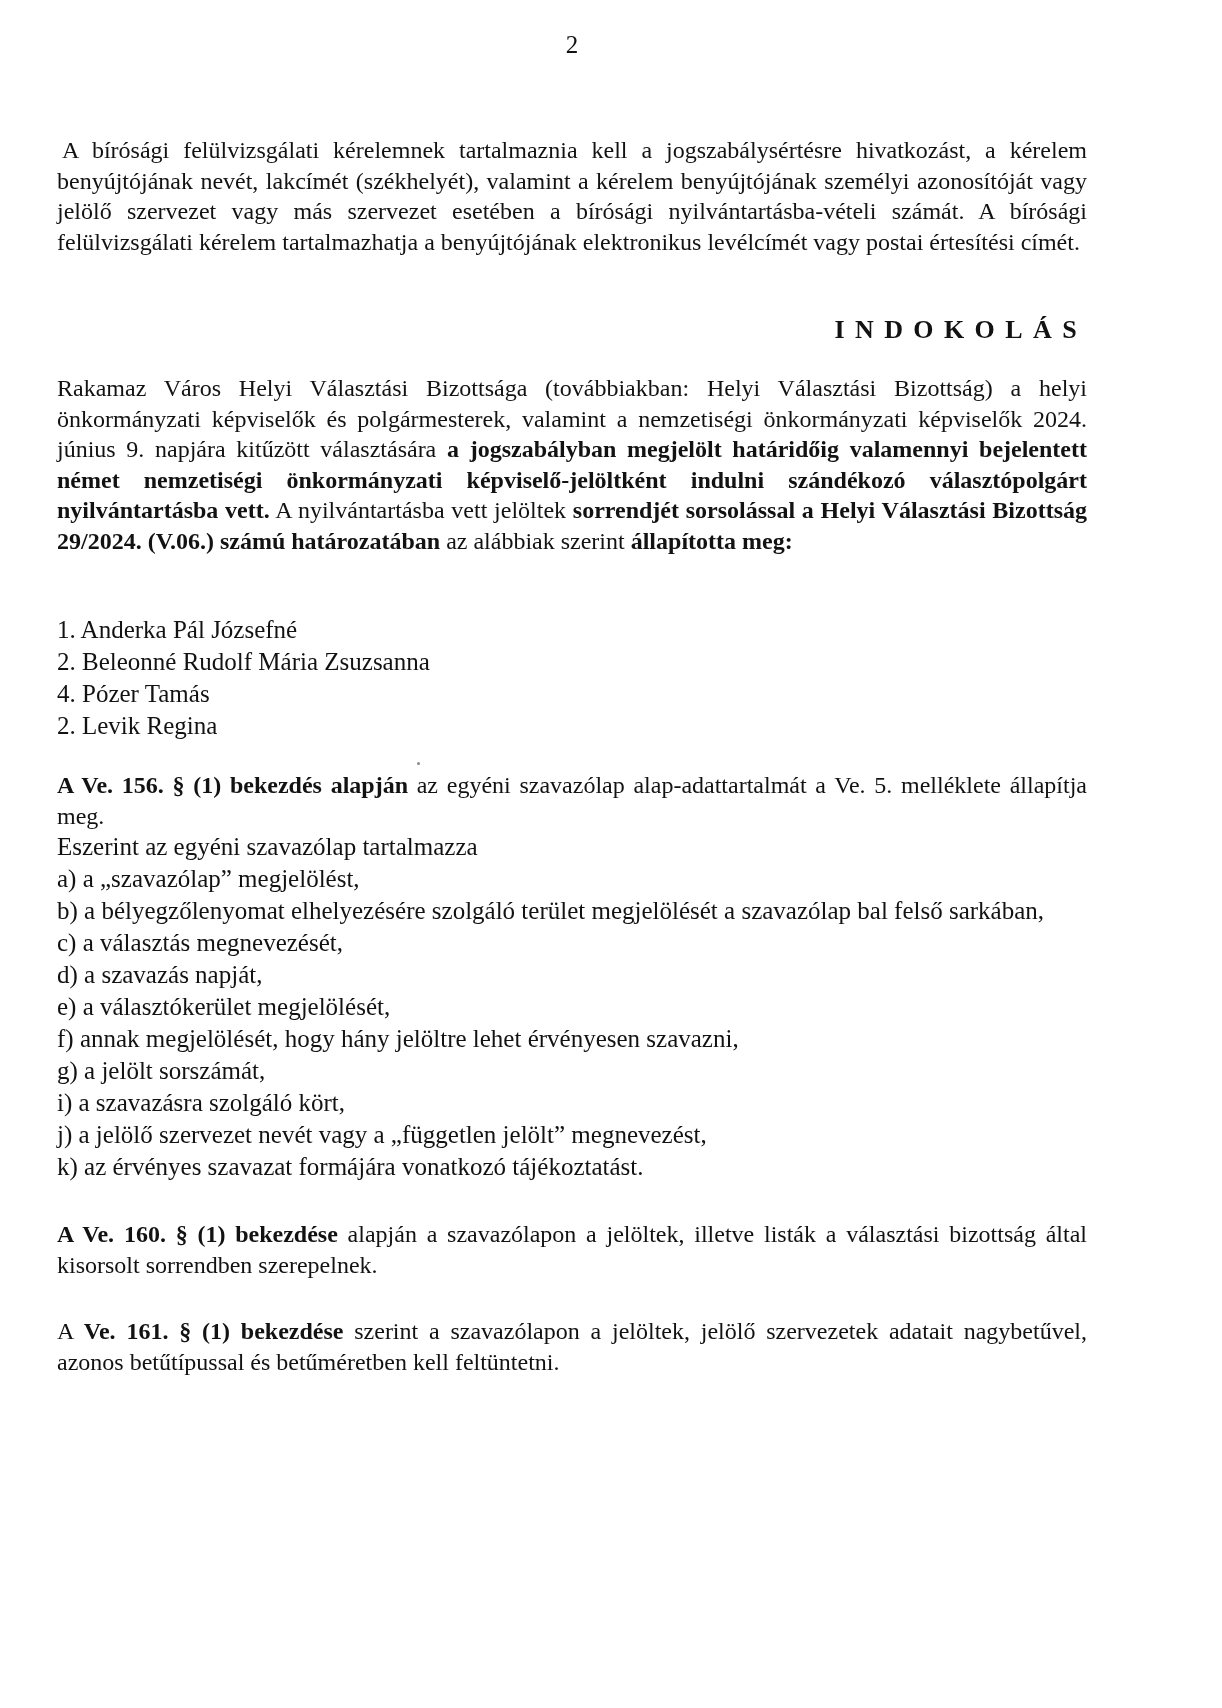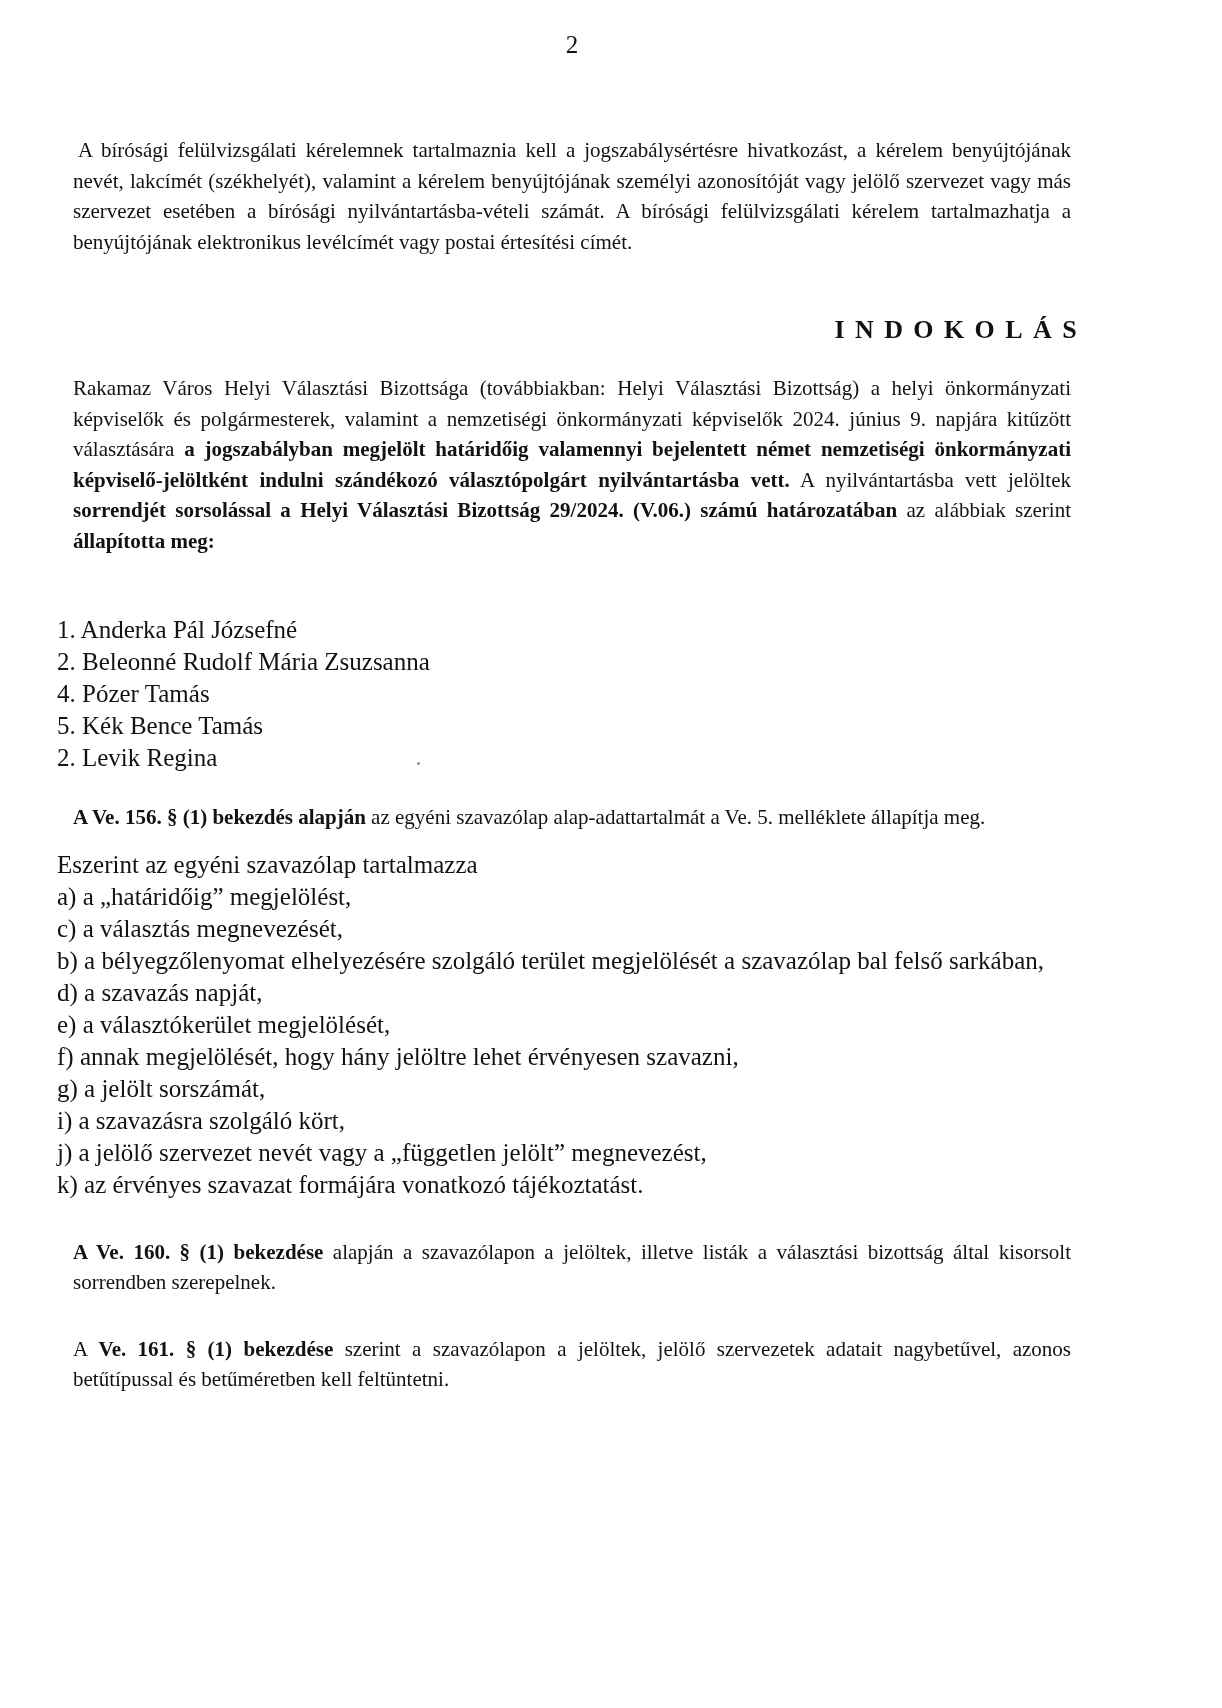--- a/index.html
+++ b/index.html
@@ -21,23 +21,23 @@
     top: 0;
     width: 1030px;
   }
   .page-number {
     margin-top: 30px;
     text-align: center;
     font-size: 25px;
     line-height: 30px;
   }
   .para {
-    font-size: 21px;
+    font-size: 24px;
     line-height: 30.5px;
-    margin: 16px;
+    margin: 0;
     font-family: Liberation Serif, serif;
   }
   .justify { text-align: justify; }
   .intro-paragraph {
     margin-top: 75px;
     text-indent: 5px;
   }
   .section-heading {
     margin: 58px 0 0 0;
     text-align: right;
@@ -82,31 +82,30 @@
   <p class="para justify intro-paragraph">A bírósági felülvizsgálati kérelemnek tartalmaznia kell a jogszabálysértésre hivatkozást, a kérelem benyújtójának nevét, lakcímét (székhelyét), valamint a kérelem benyújtójának személyi azonosítóját vagy jelölő szervezet vagy más szervezet esetében a bírósági nyilvántartásba-vételi számát. A bírósági felülvizsgálati kérelem tartalmazhatja a benyújtójának elektronikus levélcímét vagy postai értesítési címét.</p>
 
   <h1 class="section-heading">INDOKOLÁS</h1>
 
   <p class="para justify justification-paragraph"><span>Rakamaz Város Helyi Választási Bizottsága (továbbiakban: Helyi Választási Bizottság) a helyi önkormányzati képviselők és polgármesterek, valamint a nemzetiségi önkormányzati képviselők 2024. június 9. napjára kitűzött választására </span><b>a jogszabályban megjelölt határidőig valamennyi bejelentett német nemzetiségi önkormányzati képviselő-jelöltként indulni szándékozó választópolgárt nyilvántartásba vett.</b><span> A nyilvántartásba vett jelöltek </span><b>sorrendjét sorsolással a Helyi Választási Bizottság 29/2024. (V.06.) számú határozatában</b><span> az alábbiak szerint </span><b>állapította meg:</b></p>
 
   <div class="candidate-list">
     <div class="candidate">1. Anderka Pál Józsefné</div>
     <div class="candidate">2. Beleonné Rudolf Mária Zsuzsanna</div>
     <div class="candidate">4. Pózer Tamás</div>
-    <div class="candidate">5. Kék Bence Tamás</div>
     <div class="candidate">2. Levik Regina</div>
   </div>
 
 
   <div class="ve156-block">
     <p class="para justify"><b>A Ve. 156. § (1) bekezdés alapján</b><span> az egyéni szavazólap alap-adattartalmát a Ve. 5. melléklete állapítja meg.</span></p>
     <div class="line">Eszerint az egyéni szavazólap tartalmazza</div>
-    <div class="line justify">a) a „határidőig” megjelölést,</div>
+    <div class="line justify">a) a „szavazólap” megjelölést,</div>
+    <div class="line justify">b) a bélyegzőlenyomat elhelyezésére szolgáló terület megjelölését a szavazólap bal felső sarkában,</div>
     <div class="line justify">c) a választás megnevezését,</div>
-    <div class="line justify">b) a bélyegzőlenyomat elhelyezésére szolgáló terület megjelölését a szavazólap bal felső sarkában,</div>
     <div class="line justify">d) a szavazás napját,</div>
     <div class="line justify">e) a választókerület megjelölését,</div>
     <div class="line justify">f) annak megjelölését, hogy hány jelöltre lehet érvényesen szavazni,</div>
     <div class="line justify">g) a jelölt sorszámát,</div>
     <div class="line justify">i) a szavazásra szolgáló kört,</div>
     <div class="line justify">j) a jelölő szervezet nevét vagy a „független jelölt” megnevezést,</div>
     <div class="line justify">k) az érvényes szavazat formájára vonatkozó tájékoztatást.</div>
   </div>
 
   <p class="para justify ve160-paragraph"><b>A Ve. 160. § (1) bekezdése</b><span> alapján a szavazólapon a jelöltek, illetve listák a választási bizottság által kisorsolt sorrendben szerepelnek.</span></p>

